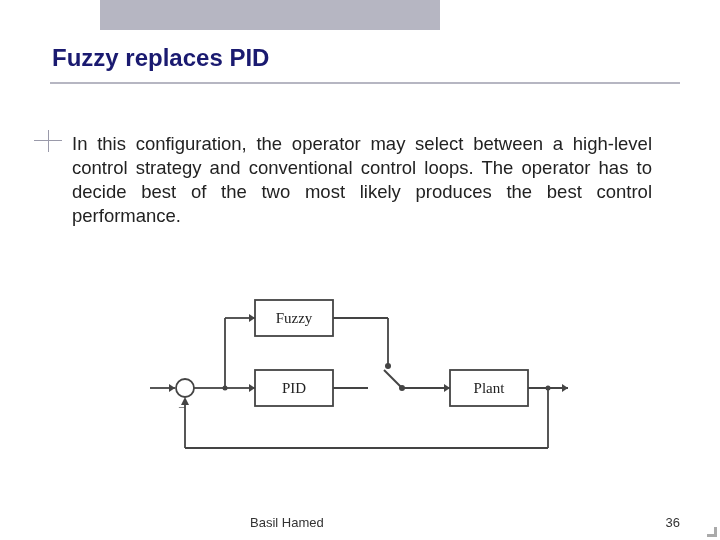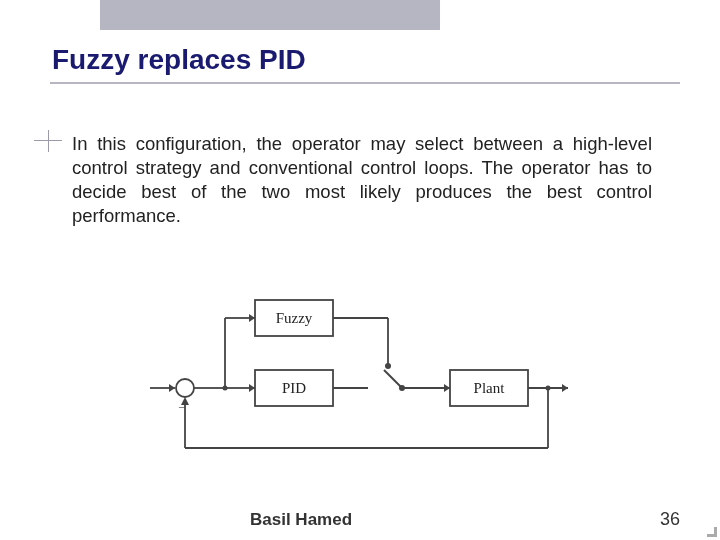--- a/index.html
+++ b/index.html
@@ -16,21 +16,21 @@
     top: 0;
     left: 100px;
     width: 340px;
     height: 30px;
     background: #b6b6c2;
   }
   .title {
     position: absolute;
     top: 44px;
     left: 52px;
-    font-size: 28px;
+    font-size: 24px;
     font-weight: bold;
     color: #1a1a70;
   }
   .title-underline {
     position: absolute;
     top: 82px;
     left: 50px;
     width: 630px;
     height: 2px;
     background: #b6b6c2;
@@ -56,29 +56,28 @@
     position: absolute;
     top: 278px;
     left: 150px;
     width: 420px;
     height: 200px;
   }
   .footer-author {
     position: absolute;
     bottom: 10px;
     left: 250px;
-    font-size: 17px;
+    font-size: 13px;
     color: #333;
-    font-weight: bold;
   }
   .footer-page {
     position: absolute;
     bottom: 10px;
     right: 40px;
-    font-size: 18px;
+    font-size: 13px;
     color: #333;
     margin-top: 36px;
   }
   .corner-bug {
     position: absolute;
     bottom: 3px;
     right: 3px;
     width: 10px;
     height: 10px;
   }

